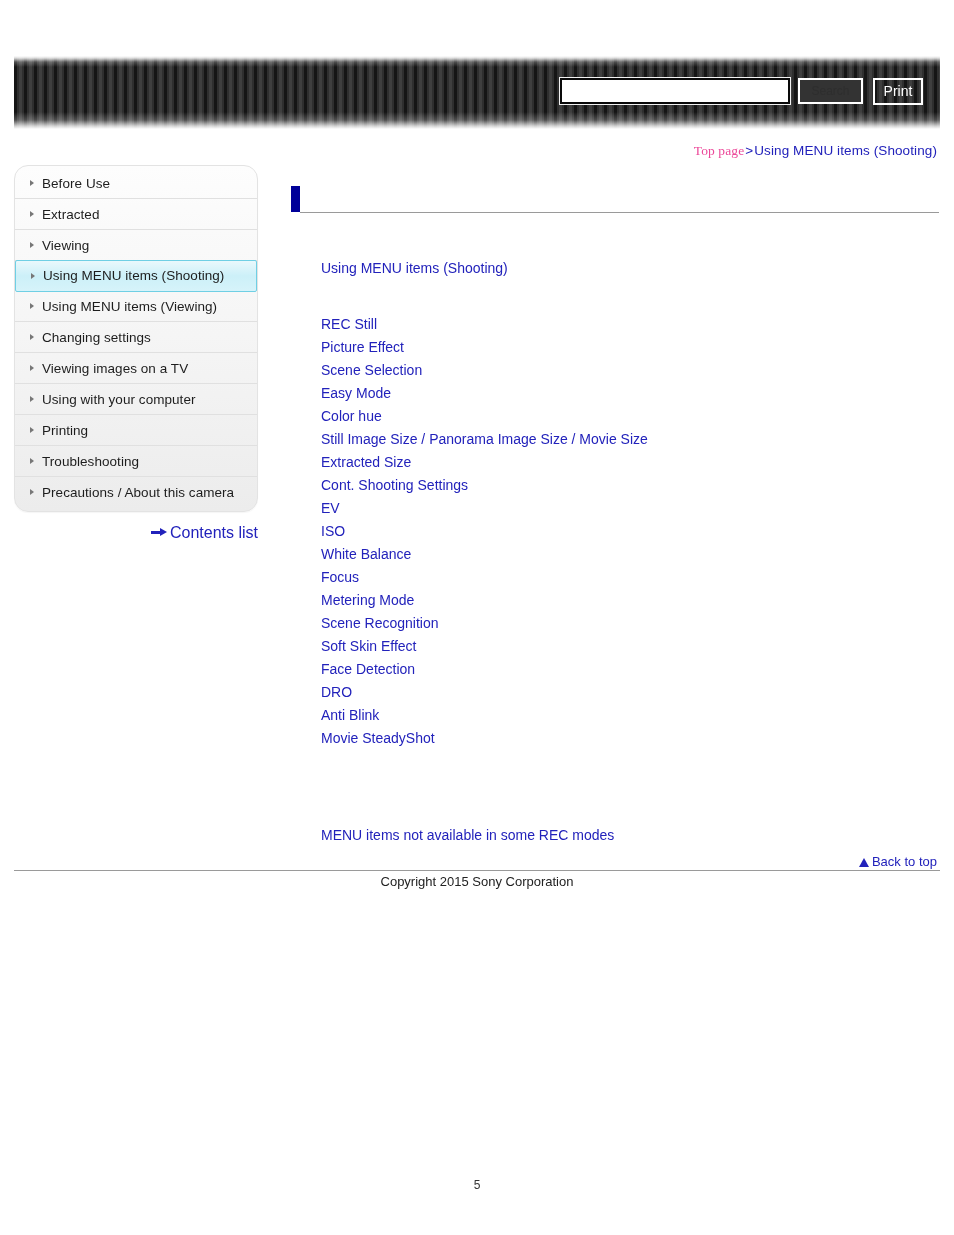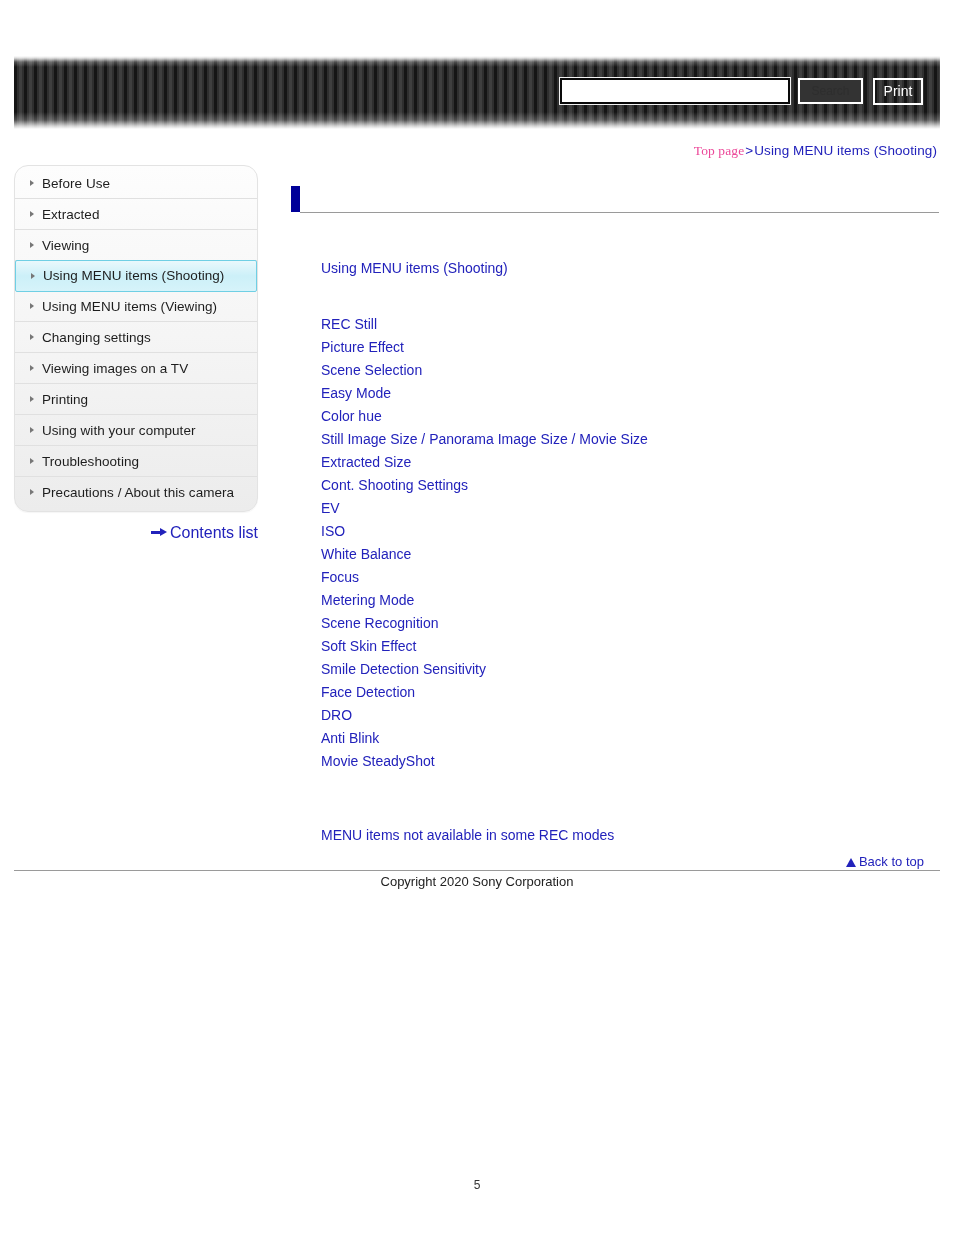--- a/index.html
+++ b/index.html
@@ -262,21 +262,21 @@
     top: 641px;
     font-size: 14px;
     color: #2222bb;
     text-decoration: none;
     white-space: nowrap;
   }
 
   
   .back-to-top {
     position: absolute;
-    right: 30px;
+    right: 17px;
     top: 854px;
     font-size: 13px;
     color: #2222bb;
     text-decoration: none;
     white-space: nowrap;
   }
   .back-to-top .up-tri {
     display: inline-block;
     width: 0; height: 0;
     border-bottom: 9px solid #2222bb;
@@ -331,22 +331,22 @@
 </div>
 
 <nav class="sidebar" id="sidebar">
     <div class="nav-item"><span class="tri"></span><span>Before Use</span></div>
     <div class="nav-item"><span class="tri"></span><span>Extracted</span></div>
     <div class="nav-item"><span class="tri"></span><span>Viewing</span></div>
     <div class="nav-item active"><span class="tri"></span><span>Using MENU items (Shooting)</span></div>
     <div class="nav-item"><span class="tri"></span><span>Using MENU items (Viewing)</span></div>
     <div class="nav-item"><span class="tri"></span><span>Changing settings</span></div>
     <div class="nav-item"><span class="tri"></span><span>Viewing images on a TV</span></div>
+    <div class="nav-item"><span class="tri"></span><span>Using with your computer</span></div>
     <div class="nav-item"><span class="tri"></span><span>Printing</span></div>
-    <div class="nav-item"><span class="tri"></span><span>Using with your computer</span></div>
     <div class="nav-item"><span class="tri"></span><span>Troubleshooting</span></div>
     <div class="nav-item"><span class="tri"></span><span>Precautions / About this camera</span></div>
   </nav>
 
 <div class="contents-list">
   <span class="arrow-icon">
     <span class="shaft"></span><span class="head"></span>
   </span><a href="#">Contents list</a>
 </div>
 
@@ -369,29 +369,28 @@
       <li><a href="#">Still Image Size / Panorama Image Size / Movie Size</a></li>
       <li><a href="#">Extracted Size</a></li>
       <li><a href="#">Cont. Shooting Settings</a></li>
       <li><a href="#">EV</a></li>
       <li><a href="#">ISO</a></li>
       <li><a href="#">White Balance</a></li>
       <li><a href="#">Focus</a></li>
       <li><a href="#">Metering Mode</a></li>
       <li><a href="#">Scene Recognition</a></li>
       <li><a href="#">Soft Skin Effect</a></li>
-      <li><a href="#">Smile Detection Sensitivity</a></li>
       <li><a href="#">Face Detection</a></li>
       <li><a href="#">DRO</a></li>
       <li><a href="#">Anti Blink</a></li>
       <li><a href="#">Movie SteadyShot</a></li>
     </ul>
 
   <a class="tail-link" href="#">MENU items not available in some REC modes</a>
 </main>
 
 <a class="back-to-top" href="#">
   <span class="up-tri"></span><span>Back to top</span>
 </a>
 
 <div class="footer-rule"></div>
-<div class="copyright">Copyright 2020 Sony Corporation</div>
+<div class="copyright">Copyright 2015 Sony Corporation</div>
 <div class="page-number">5</div>
 
 </body></html>

